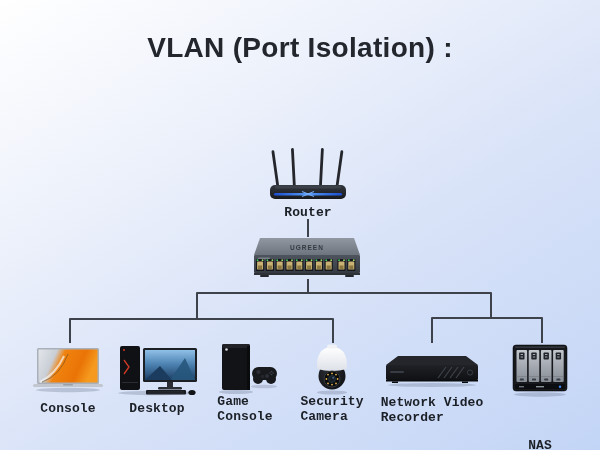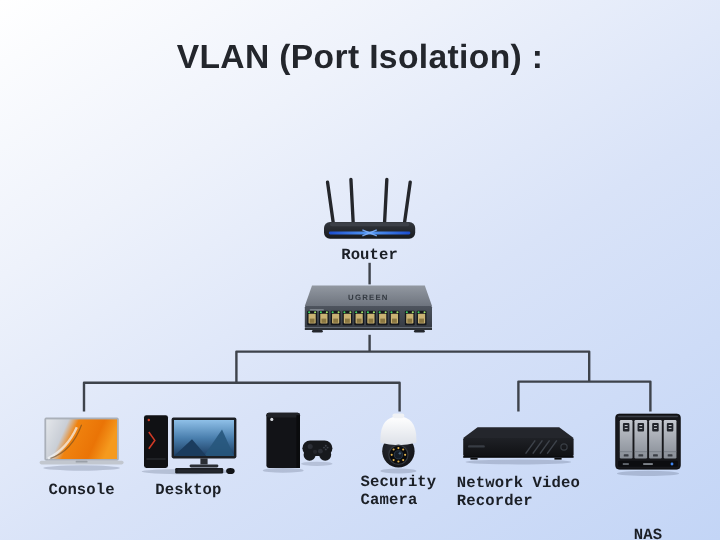--- a/index.html
+++ b/index.html
@@ -298,19 +298,21 @@
       </g>
     <rect x="5" y="42" width="50" height="5" rx="1" fill="#0c0d10"></rect>
     <rect x="9" y="44" width="5" height="1.4" fill="#6a7078"></rect>
     <rect x="26" y="44" width="8" height="1.4" fill="#8a9098"></rect>
     <circle cx="50" cy="44.7" r="1.2" fill="#3f86f2"></circle>
   </svg>
 
   <div class="dev-label" style="left:308px;top:205px;">Router</div>
   <div class="dev-label" style="left:68px;top:401px;">Console</div>
   <div class="dev-label" style="left:157px;top:401px;">Desktop</div>
+  <div class="dev-label" style="left:245px;top:394px;">Game
+Console</div>
   <div class="dev-label" style="left:432px;top:395px;">Network Video
 Recorder</div>
   <div class="dev-label" style="left:332px;top:394px;">Security
 Camera</div>
   <div class="dev-label" style="left:540px;top:402px;margin-top:36px;">NAS</div>
 
 </div>
 
 </body></html>

